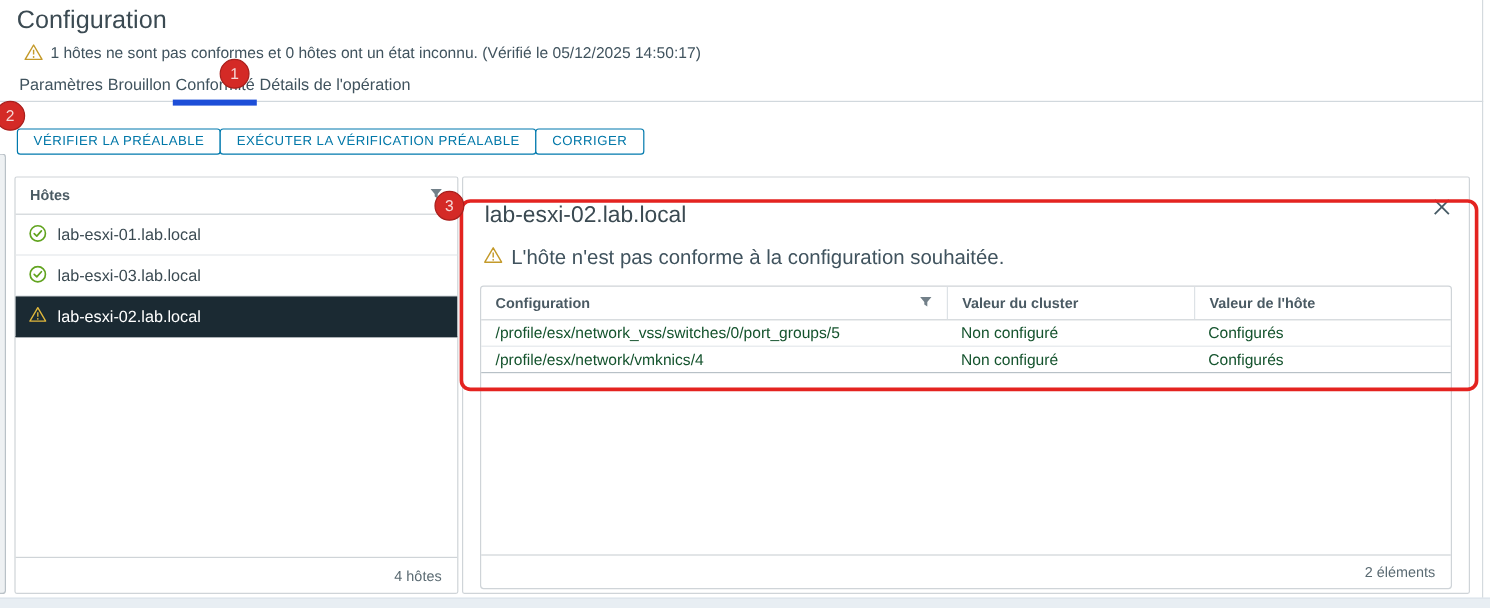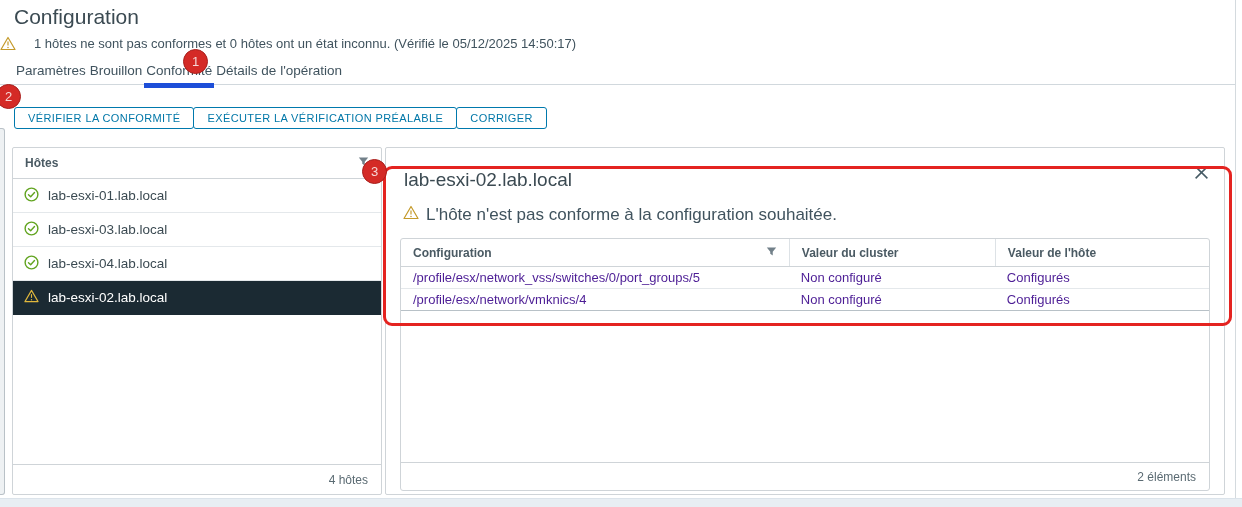--- a/index.html
+++ b/index.html
@@ -12,22 +12,22 @@
     font-family: "Liberation Sans", sans-serif;
     color: #40535e;
   }
 
   
   .page-title {
     position: absolute; left: 14px; top: 5px;
     font-size: 21px; font-weight: 400; color: #3b4a52;
   }
   .status-row {
-    position: absolute; left: 0; top: 36px;
-    display: flex; align-items: center; gap: 18px;
+    position: absolute; left: 20px; top: 36px;
+    display: flex; align-items: center; gap: 6px;
     font-size: 13px; color: #40535e;
   }
   .warn-icon svg { display: block; }
 
   
   .tabs-line {
     position: absolute; left: 0; top: 84px; width: 1236px;
     border-bottom: 1px solid #d1d8dd;
   }
   .tabs {
@@ -113,21 +113,21 @@
     font-size: 12px; font-weight: 600; color: #4a5a63;
   }
   .tbl-header .col { display: flex; align-items: center; padding: 0 12px; }
   .tbl-header .col + .col { border-left: 1px solid #dde2e6; }
   .col-config { width: 48%; justify-content: space-between; }
   .col-cluster { width: 25.5%; }
   .col-host { width: 26.5%; }
   .tbl-row {
     flex: 0 0 22px; display: flex; align-items: stretch;
     border-bottom: 1px solid #e4e8eb;
-    font-size: 13px; color: #4c1d95;
+    font-size: 13px; color: #14532d;
   }
   .tbl-row.last { border-bottom: 1px solid #b8c1c7; }
   .tbl-row .cell { display: flex; align-items: center; padding: 0 12px; white-space: nowrap; overflow: hidden; }
   .tbl-spacer { flex: 1 1 auto; }
   .tbl-footer {
     flex: 0 0 28px; border-top: 1px solid #cfd4d8;
     display: flex; align-items: center; justify-content: flex-end;
     padding: 0 13px; font-size: 12px; color: #5a6a72;
   }
 
@@ -184,21 +184,21 @@
 
 <div class="tabs-line"></div>
 <div class="tabs">
   <div class="tab">Paramètres</div>
   <div class="tab">Brouillon</div>
   <div class="tab active">Conformité</div>
   <div class="tab">Détails de l'opération</div>
 </div>
 
 <div class="toolbar">
-  <button class="btn">VÉRIFIER LA CONFORMITÉ</button>
+  <button class="btn">VÉRIFIER LA PRÉALABLE</button>
   <button class="btn">EXÉCUTER LA VÉRIFICATION PRÉALABLE</button>
   <button class="btn">CORRIGER</button>
 </div>
 
 <div class="hosts-panel">
   <div class="hosts-header">
     <span>Hôtes</span>
     <span>
       <svg width="11" height="11" viewBox="0 0 14 14" fill="none">
         <path d="M1 2 H13 L8.6 7.2 V12 L5.4 9.8 V7.2 Z" fill="#728089"></path>
@@ -219,29 +219,20 @@
   <div class="host-row">
     <span>
       <svg width="15" height="15" viewBox="0 0 16 16" fill="none">
         <circle cx="8" cy="8" r="6.8" stroke="#62a420" stroke-width="1.5"></circle>
         <path d="M4.8 8.2 L7.1 10.4 L11.2 5.8" stroke="#62a420" stroke-width="1.5" fill="none" stroke-linecap="round" stroke-linejoin="round"></path>
       </svg>
     </span>
     <span>lab-esxi-03.lab.local</span>
   </div>
 
-  <div class="host-row">
-    <span>
-      <svg width="15" height="15" viewBox="0 0 16 16" fill="none">
-        <circle cx="8" cy="8" r="6.8" stroke="#62a420" stroke-width="1.5"></circle>
-        <path d="M4.8 8.2 L7.1 10.4 L11.2 5.8" stroke="#62a420" stroke-width="1.5" fill="none" stroke-linecap="round" stroke-linejoin="round"></path>
-      </svg>
-    </span>
-    <span>lab-esxi-04.lab.local</span>
-  </div>
 
   <div class="host-row selected">
     <span>
       <svg width="15" height="14" viewBox="0 0 24 22" fill="none">
         <path d="M12 2 L22.5 20 H1.5 Z" stroke="#e0b73c" stroke-width="1.8" stroke-linejoin="round"></path>
         <line x1="12" y1="8" x2="12" y2="14" stroke="#e0b73c" stroke-width="1.8"></line>
         <circle cx="12" cy="17" r="1.1" fill="#e0b73c"></circle>
       </svg>
     </span>
     <span>lab-esxi-02.lab.local</span>

